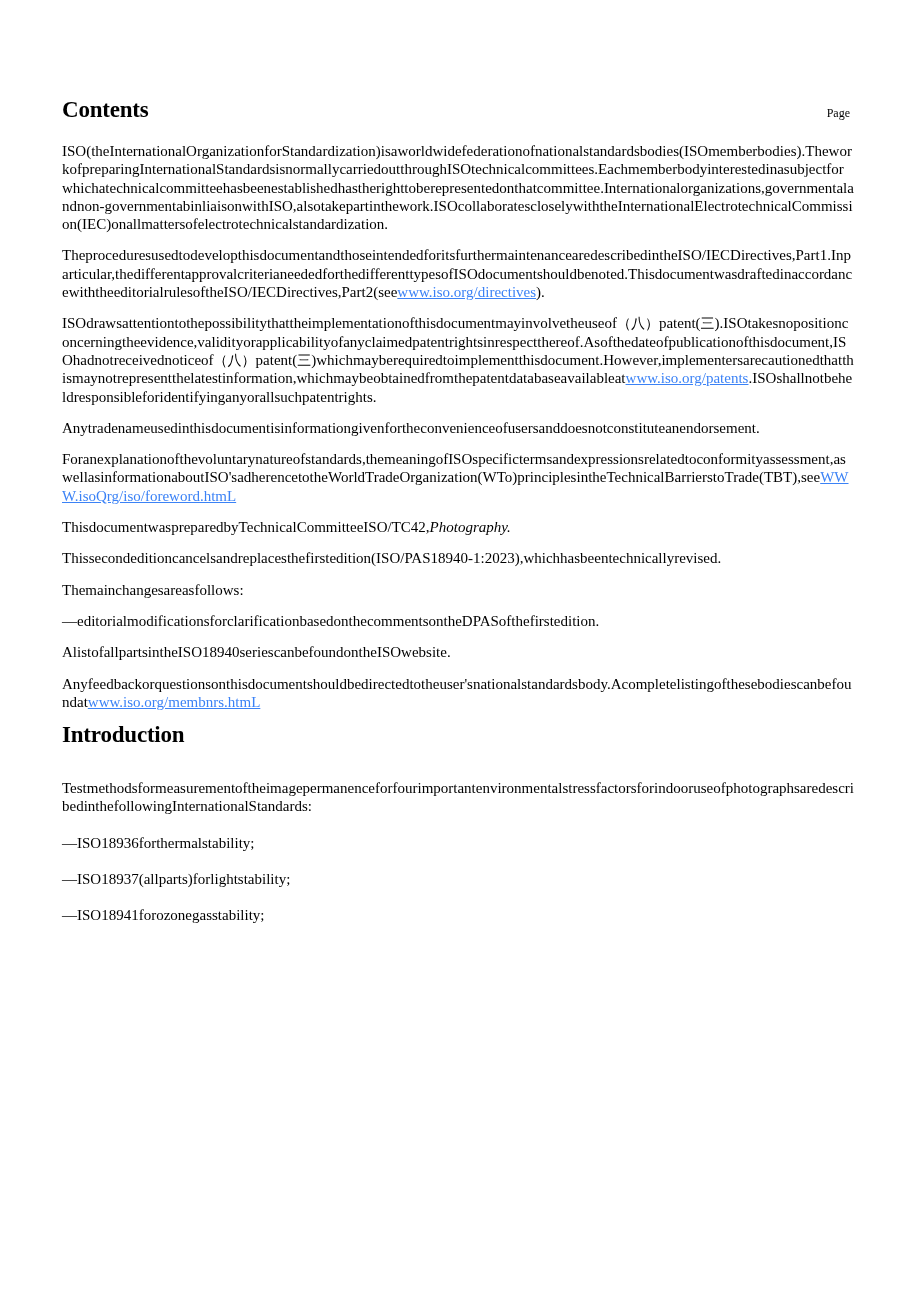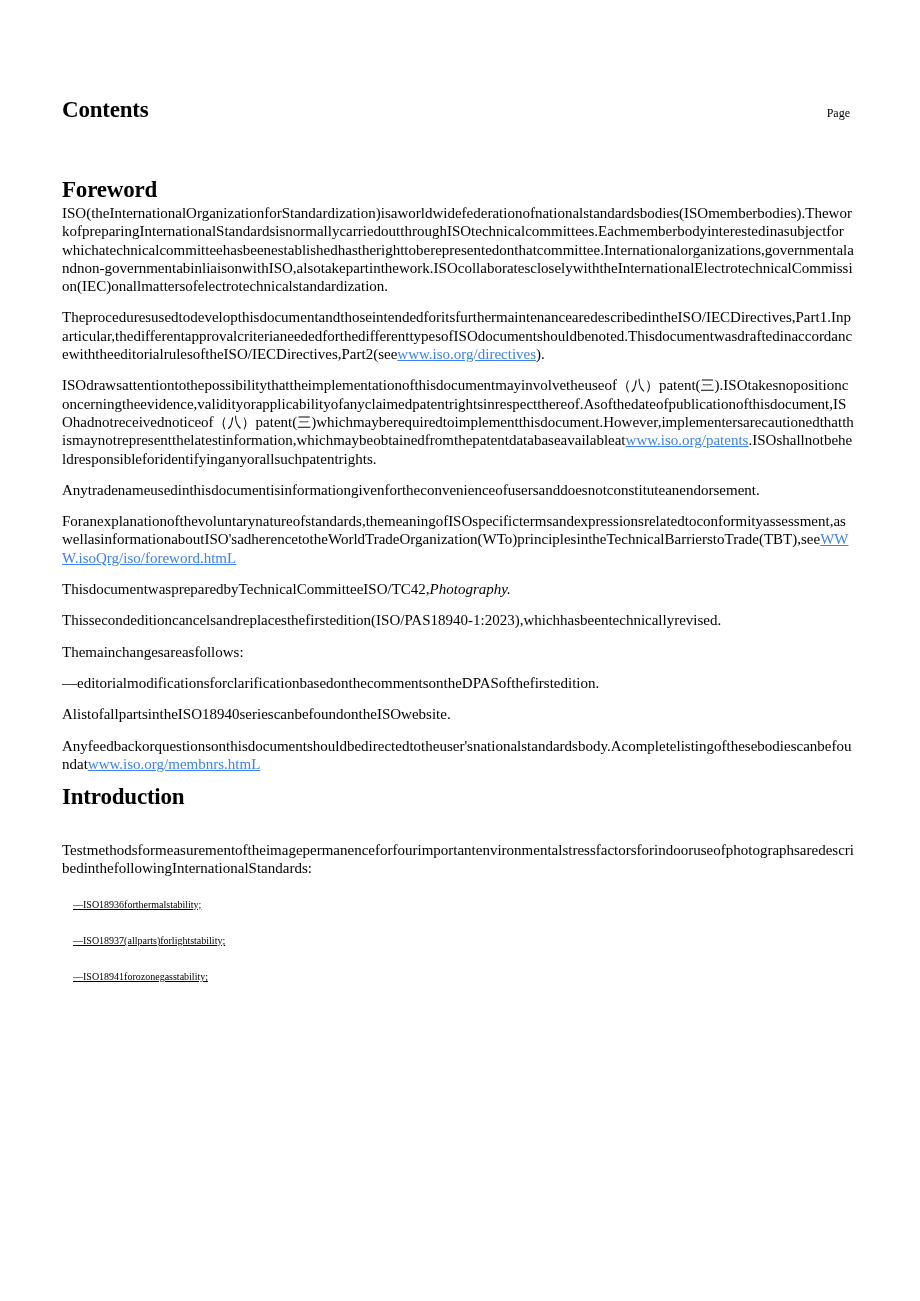--- a/index.html
+++ b/index.html
@@ -79,25 +79,24 @@
     overflow-wrap: anywhere;
     hyphens: none;
   }
   .p + .p { margin-top: 13px; }
 
   .gap-after-heading { }
   .gap-intro-first { margin-top: 30px; }
 
   
   .dash-item {
-    font-size: 10px;
+    font-size: 15px;
     line-height: 18.3px;
-    margin: 11px;
+    margin: 0;
     margin-top: 18px;
-    text-decoration: underline;
   }
 
   .ital { font-style: italic; }
 
   a.doc-link,
   .doc-link {
     color: #3b82f6;
     text-decoration: underline;
     text-underline-offset: 1px;
     cursor: pointer;
@@ -112,21 +111,20 @@
 <body>
 
 <div class="page">
   <div class="content">
 
     <div class="contents-row">
       <div class="contents-title">Contents</div>
       <div class="page-label">Page</div>
     </div>
 
-    <h1 class="h1 foreword">Foreword</h1>
 
     <p class="p gap-after-heading">ISO(theInternationalOrganizationforStandardization)isaworldwidefederationofnationalstandardsbodies(ISOmemberbodies).TheworkofpreparingInternationalStandardsisnormallycarriedoutthroughISOtechnicalcommittees.Eachmemberbodyinterestedinasubjectforwhichatechnicalcommitteehasbeenestablishedhastherighttoberepresentedonthatcommittee.Internationalorganizations,governmentalandnon-governmentabinliaisonwithISO,alsotakepartinthework.ISOcollaboratescloselywiththeInternationalElectrotechnicalCommission(IEC)onallmattersofelectrotechnicalstandardization.</p>
 
     <p class="p"><span>TheproceduresusedtodevelopthisdocumentandthoseintendedforitsfurthermaintenancearedescribedintheISO/IECDirectives,Part1.Inparticular,thedifferentapprovalcriterianeededforthedifferenttypesofISOdocumentshouldbenoted.ThisdocumentwasdraftedinaccordancewiththeeditorialrulesoftheISO/IECDirectives,Part2(see</span><span class="doc-link">www.iso.org/directives</span><span>).</span></p>
 
     <p class="p"><span>ISOdrawsattentiontothepossibilitythattheimplementationofthisdocumentmayinvolvetheuseof</span><span class="cjk">（八）</span><span>patent(</span><span class="cjk">三</span><span>).ISOtakesnopositionconcerningtheevidence,validityorapplicabilityofanyclaimedpatentrightsinrespectthereof.Asofthedateofpublicationofthisdocument,ISOhadnotreceivednoticeof</span><span class="cjk">（八）</span><span>patent(</span><span class="cjk">三</span><span>)whichmayberequiredtoimplementthisdocument.However,implementersarecautionedthatthismaynotrepresentthelatestinformation,whichmaybeobtainedfromthepatentdatabaseavailableat</span><span class="doc-link">www.iso.org/patents</span><span>.ISOshallnotbeheldresponsibleforidentifyinganyorallsuchpatentrights.</span></p>
 
     <p class="p">Anytradenameusedinthisdocumentisinformationgivenfortheconvenienceofusersanddoesnotconstituteanendorsement.</p>
 
     <p class="p"><span>Foranexplanationofthevoluntarynatureofstandards,themeaningofISOspecifictermsandexpressionsrelatedtoconformityassessment,aswellasinformationaboutISO'sadherencetotheWorldTradeOrganization(WTo)principlesintheTechnicalBarrierstoTrade(TBT),see</span><span class="doc-link">WWW.isoQrg/iso/foreword.htmL</span></p>

